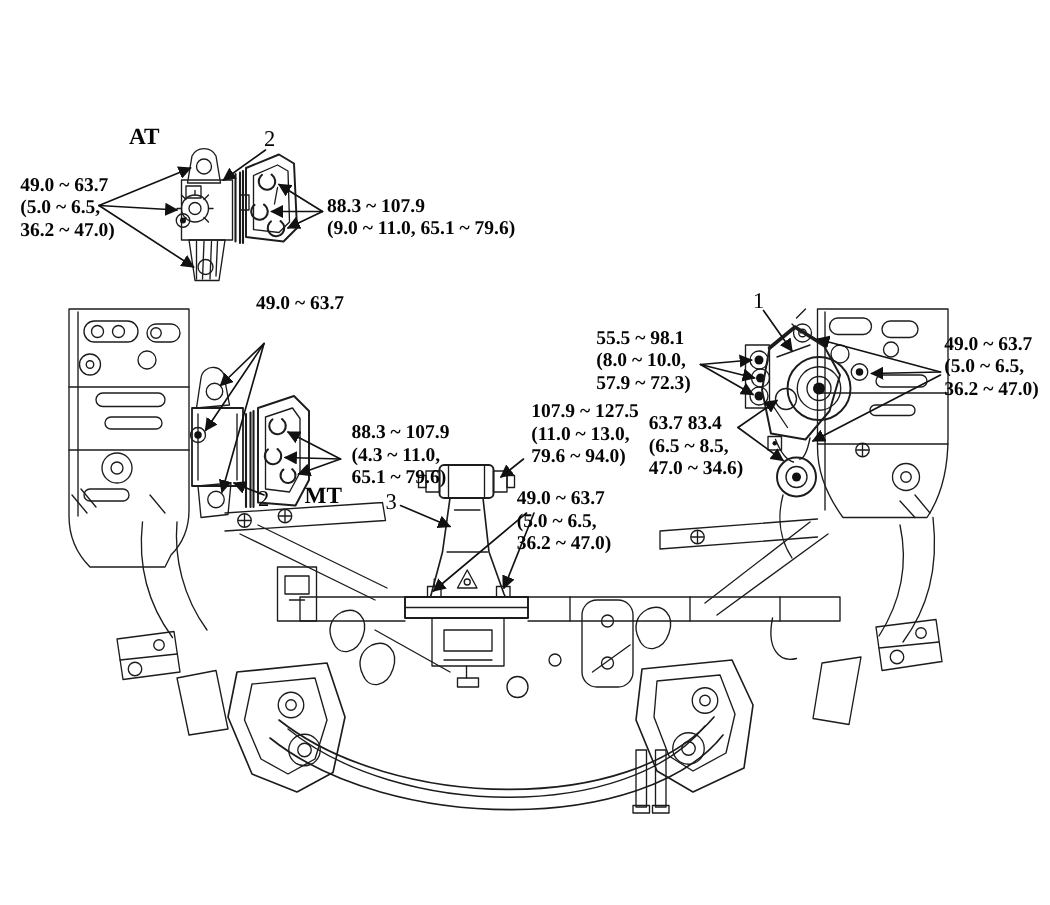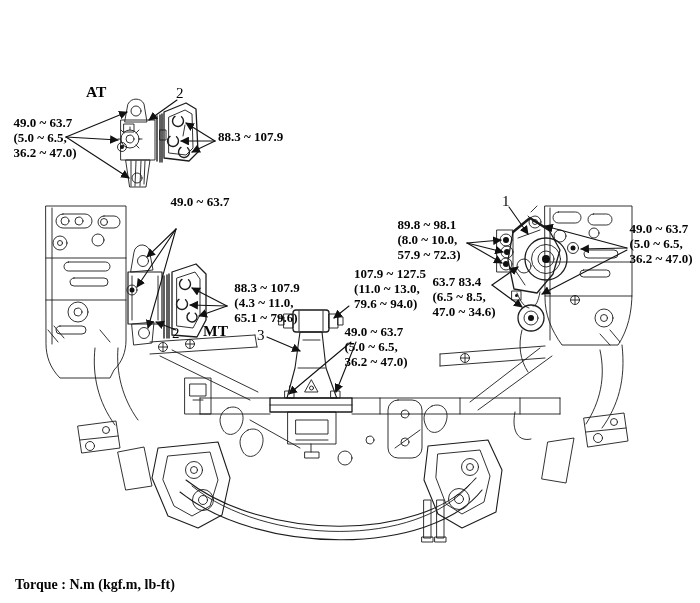--- a/index.html
+++ b/index.html
@@ -268,20 +268,21 @@
   <div class="callout" style="left:176px;top:85px">2</div>
 
   <div class="torque tc" style="left:45px;top:115px">
     <div>49.0 ~ 63.7</div>
     <div>(5.0 ~ 6.5,</div>
     <div>36.2 ~ 47.0)</div>
   </div>
 
   <div class="torque" style="left:218px;top:129px">
     <div>88.3 ~ 107.9</div>
+    <div>(9.0 ~ 11.0, 65.1 ~ 79.6)</div>
   </div>
 
   <div class="torque tc" style="left:200px;top:194px">
     <div>49.0 ~ 63.7</div>
   </div>
 
   <div class="torque tc" style="left:267px;top:280px">
     <div>88.3 ~ 107.9</div>
     <div>(4.3 ~ 11.0,</div>
     <div>65.1 ~ 79.6)</div>
@@ -297,34 +298,33 @@
 
   <div class="callout" style="left:257px;top:327px">3</div>
 
   <div class="torque tc" style="left:376px;top:324px">
     <div>49.0 ~ 63.7</div>
     <div>(5.0 ~ 6.5,</div>
     <div>36.2 ~ 47.0)</div>
   </div>
 
   <div class="torque tc" style="left:429px;top:217px">
-    <div>89.8 ~ 98.1</div>
+    <div>55.5 ~ 98.1</div>
     <div>(8.0 ~ 10.0,</div>
     <div>57.9 ~ 72.3)</div>
   </div>
 
   <div class="callout" style="left:502px;top:193px">1</div>
 
   <div class="torque tc" style="left:464px;top:274px">
     <div>63.7 83.4</div>
     <div>(6.5 ~ 8.5,</div>
     <div>47.0 ~ 34.6)</div>
   </div>
 
   <div class="torque tc" style="left:661px;top:221px">
     <div>49.0 ~ 63.7</div>
     <div>(5.0 ~ 6.5,</div>
     <div>36.2 ~ 47.0)</div>
   </div>
 
-  <div class="note" style="left:15px;top:577px">Torque : N.m (kgf.m, lb-ft)</div>
 
 </div>
 
 </body></html>

